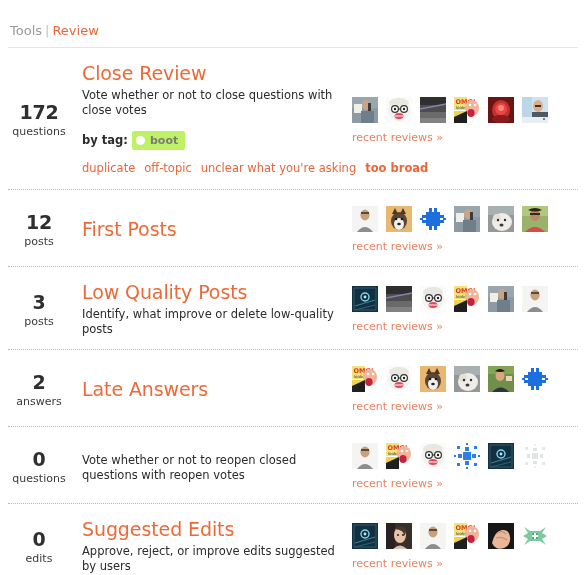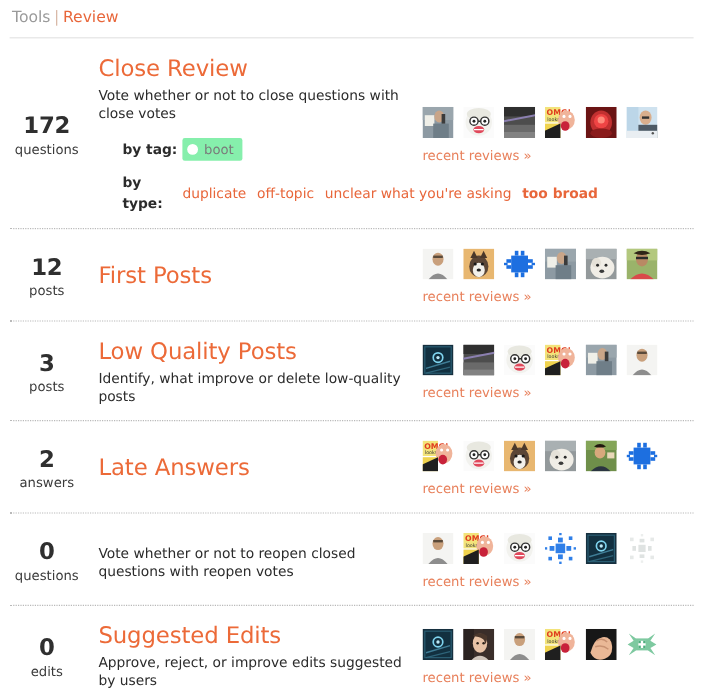--- a/index.html
+++ b/index.html
@@ -11,21 +11,21 @@
     width: 586px;
     height: 575px;
     font-family: "DejaVu Sans", "Liberation Sans", sans-serif;
     color: #222222;
     overflow: hidden;
     position: relative;
   }
 
   
   .breadcrumb {
-    padding: 7px 0 8px 10px;
+    padding: 23px 0 8px 10px;
     font-size: 13px;
     line-height: 16px;
     white-space: nowrap;
   }
   .breadcrumb .crumb-tools {
     color: #9a9a9a;
   }
   .breadcrumb .crumb-sep {
     color: #d9b9a8;
     padding: 0 3px;
@@ -106,30 +106,30 @@
     color: #2b2b2b;
     margin-bottom: 10px;
     line-height: 17px;
   }
   .filter-line:last-child { margin-bottom: 0; }
   .filter-label {
     width: 50px;
     flex: 0 0 50px;
     font-weight: bold;
     color: #2b2b2b;
-    margin-left: 20px;
   }
   .tag-chip {
     display: inline-flex;
     align-items: center;
-    background: #86efac;
+    background: #bef264;
     border-radius: 2px;
     padding: 2px 7px 2px 4px;
     height: 15px;
     cursor: pointer;
+    font-weight: bold;
   }
   .tag-dot {
     width: 9px;
     height: 9px;
     border-radius: 50%;
     background: #ffffff;
     display: inline-block;
     margin-right: 5px;
     flex: 0 0 9px;
   }
@@ -201,21 +201,20 @@
       <div class="queue-desc">Vote whether or not to close questions with close votes</div>
       <div class="filters">
         <div class="filter-line">
           <span class="filter-label">by tag:</span>
           <span class="tag-chip">
             <span class="tag-dot"></span>
             <span class="tag-text">boot</span>
           </span>
         </div>
         <div class="filter-line">
-          <span class="filter-label">by type:</span>
           <span class="type-links">
             <a class="type-link">duplicate</a>
             <a class="type-link">off-topic</a>
             <a class="type-link">unclear what you're asking</a>
             <a class="type-link">too broad</a>
           </span>
         </div>
       </div>
     </div>
     <div class="avatars-col">

